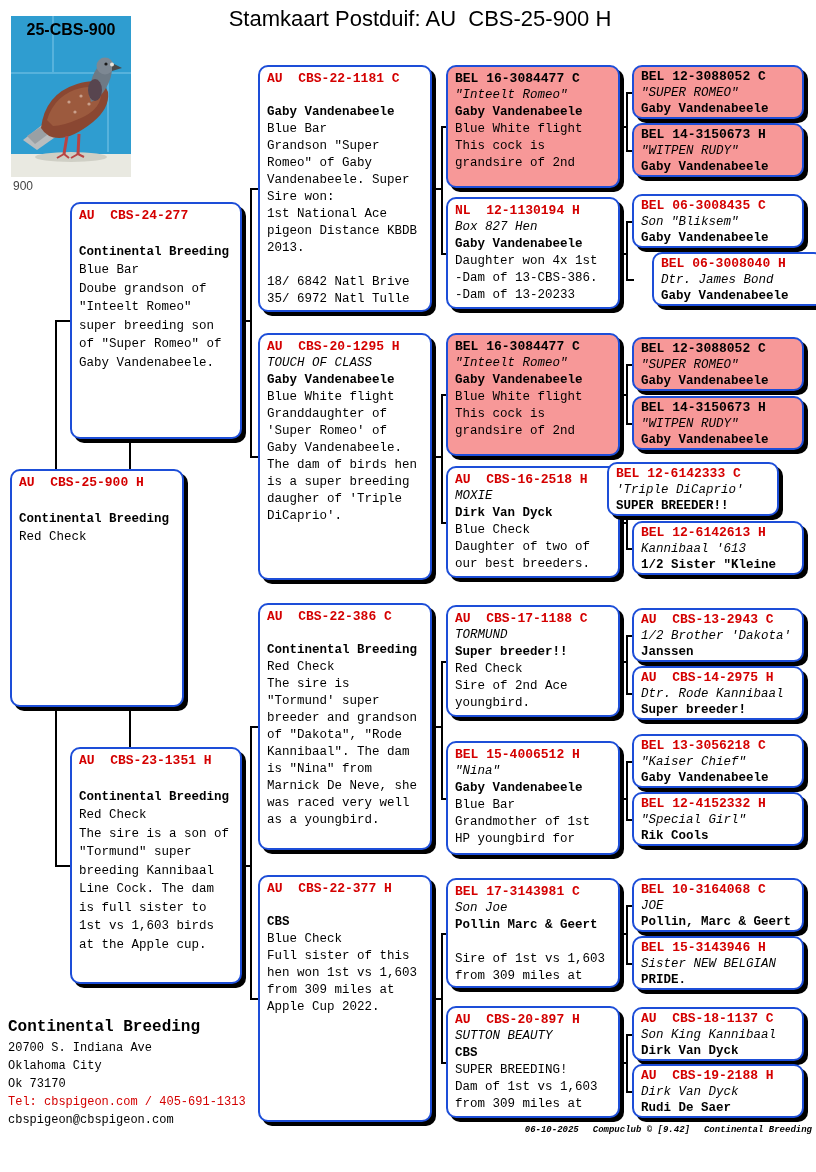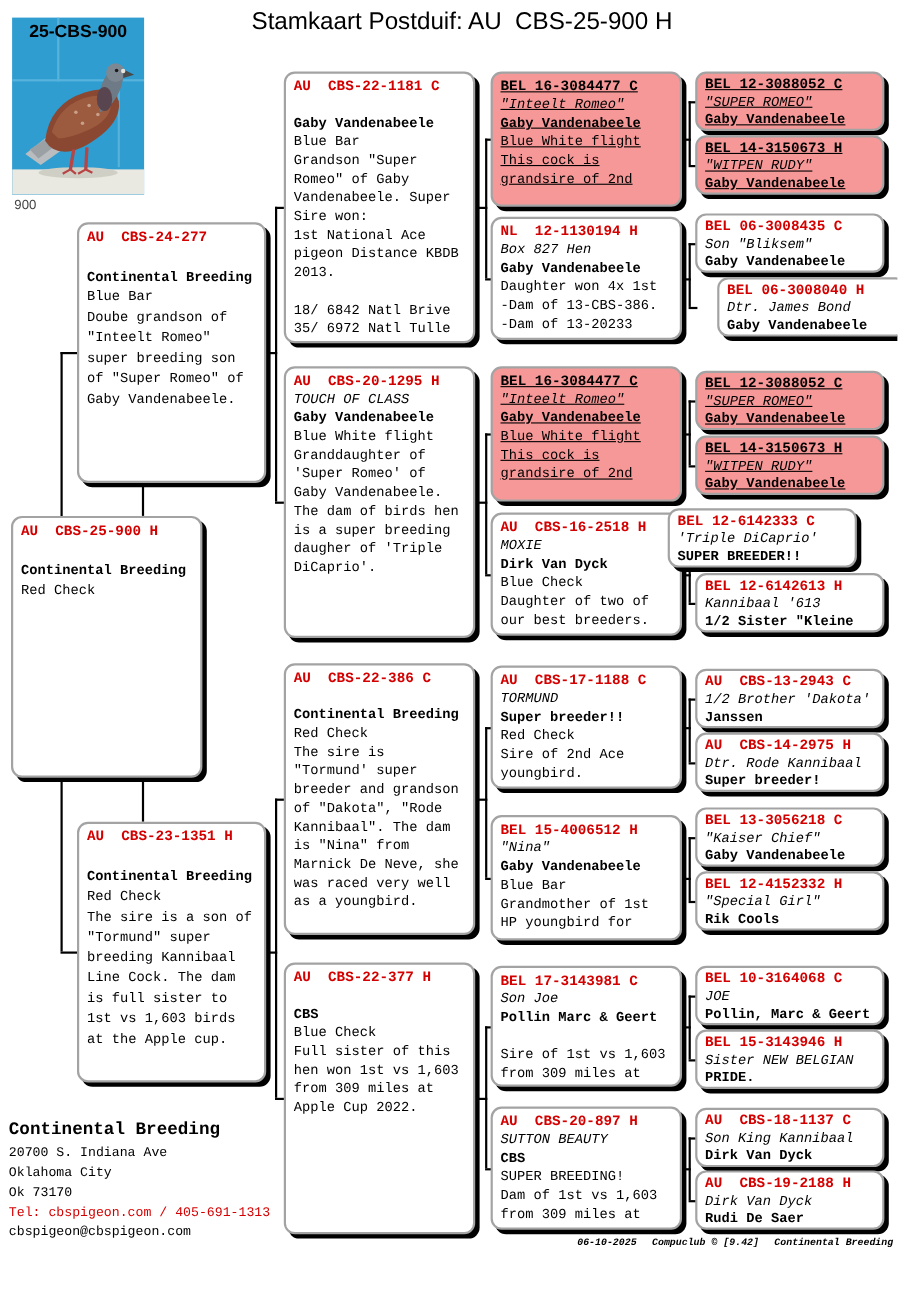--- a/index.html
+++ b/index.html
@@ -16,24 +16,24 @@
   .photo .grout-h{position:absolute;left:0;top:56px;width:100%;height:2px;background:#57b2dc;}
   .photo .grout-v1{position:absolute;left:41px;top:0;width:2px;height:58px;background:#57b2dc;}
   .photo .grout-v2{position:absolute;left:96px;top:56px;width:2px;height:80px;background:#57b2dc;}
   .ring-label{
     position:absolute;left:0;top:5px;width:100%;text-align:center;
     font-family:"Liberation Sans",sans-serif;font-weight:bold;font-size:16px;color:#000;
   }
   .photo-caption{position:absolute;left:13px;top:179px;font-family:"Liberation Sans",sans-serif;font-size:12px;color:#444;}
   
   .box{
-    position:absolute;background:#fff;border:2px solid #a3a3a3;border-radius:10px;
+    position:absolute;background:#fff;border:2px solid #1d4ed8;border-radius:10px;
     box-shadow:4px 4px 0 #000;padding:3px 7px;z-index:2;overflow:hidden;box-sizing:border-box;
   }
-  .box.pink{background:#f79898;text-decoration:underline;}
+  .box.pink{background:#f79898;}
   .hdr{font-weight:bold;color:#d40000;font-size:13px;line-height:17px;white-space:pre;}
   .box.pink > .hdr{color:#000;}
   .ln{font-size:12.5px;white-space:pre;}
   .ln.b{font-weight:bold;}
   .ln.i{font-style:italic;}
   .s2 .ln{line-height:18.5px;}
   .s3 .ln{line-height:17px;}
   .s4 .ln{line-height:17px;}
   .s5{padding:1px 7px;}
   .s5 .ln{line-height:16px;}

